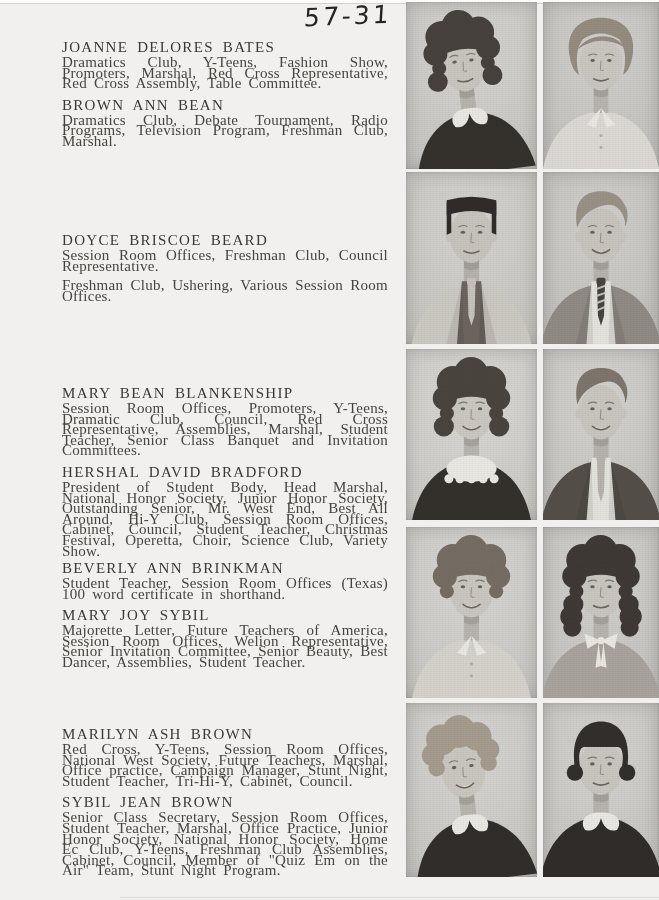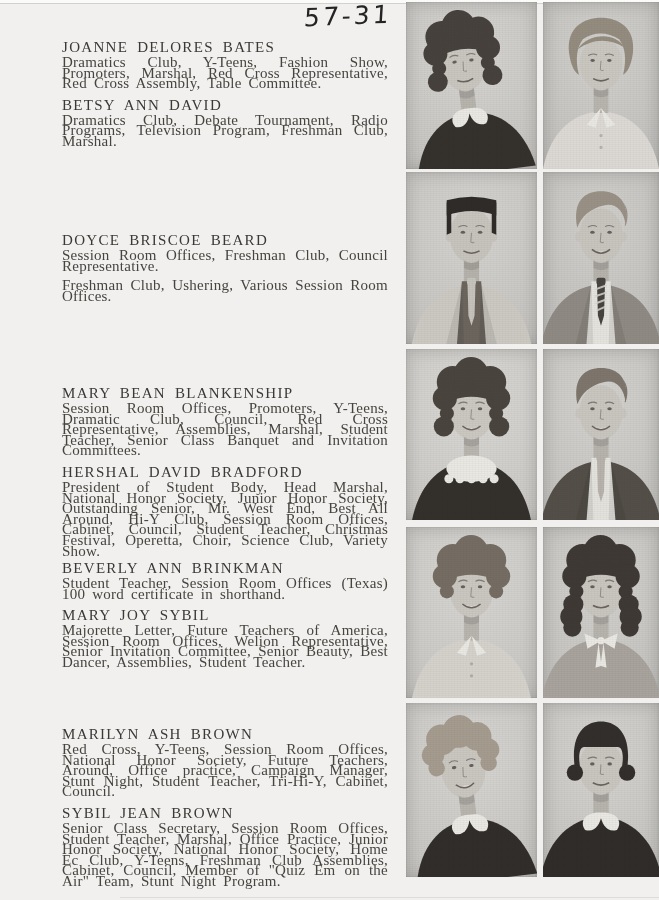--- a/index.html
+++ b/index.html
@@ -57,21 +57,21 @@
 <div class="scan-bottom"></div>
 
 <div class="handwritten">57-31</div>
 
 <section class="group g0">
   <div class="entry">
     <h3 class="entry-name">JOANNE DELORES BATES</h3>
     <p class="entry-acts">Dramatics Club, Y-Teens, Fashion Show, Promoters, Marshal, Red Cross Representative, Red Cross Assembly, Table Committee.</p>
   </div>
   <div class="entry">
-    <h3 class="entry-name">BETSY ANN DAVID</h3>
+    <h3 class="entry-name">BROWN ANN BEAN</h3>
     <p class="entry-acts">Dramatics Club, Debate Tournament, Radio Programs, Television Program, Freshman Club, Marshal.</p>
   </div>
 </section>
 
 <section class="group g1">
   <div class="entry">
     <h3 class="entry-name">DOYCE BRISCOE BEARD</h3>
     <p class="entry-acts">Session Room Offices, Freshman Club, Council Representative.</p>
   </div>
   <div class="entry">
@@ -97,21 +97,21 @@
   </div>
   <div class="entry">
     <h3 class="entry-name">MARY JOY SYBIL</h3>
     <p class="entry-acts">Majorette Letter, Future Teachers of America, Session Room Offices, Welion Representative, Senior Invitation Committee, Senior Beauty, Best Dancer, Assemblies, Student Teacher.</p>
   </div>
 </section>
 
 <section class="group g4">
   <div class="entry">
     <h3 class="entry-name">MARILYN ASH BROWN</h3>
-    <p class="entry-acts">Red Cross, Y-Teens, Session Room Offices, National Honor Society, Future Teachers, Around, Office practice, Campaign Manager, Stunt Night, Student Teacher, Tri-Hi-Y, Cabinet, Council.</p>
+    <p class="entry-acts">Red Cross, Y-Teens, Session Room Offices, National West Society, Future Teachers, Marshal, Office practice, Campaign Manager, Stunt Night, Student Teacher, Tri-Hi-Y, Cabinet, Council.</p>
   </div>
   <div class="entry">
     <h3 class="entry-name">SYBIL JEAN BROWN</h3>
     <p class="entry-acts">Senior Class Secretary, Session Room Offices, Student Teacher, Marshal, Office Practice, Junior Honor Society, National Honor Society, Home Ec Club, Y-Teens, Freshman Club Assemblies, Cabinet, Council, Member of "Quiz Em on the Air" Team, Stunt Night Program.</p>
   </div>
 </section>
 
 <div class="cell p0" aria-label="Joanne Delores Bates portrait" style="background: radial-gradient(130% 120% at 50% 32%, rgb(213, 212, 209) 0%, rgb(199, 198, 195) 55%, rgb(181, 180, 177) 100%);">
     <svg viewBox="0 0 131 170" preserveAspectRatio="xMidYMax slice" role="img">
       <g transform="rotate(-7 65 115) translate(-2 2)">

